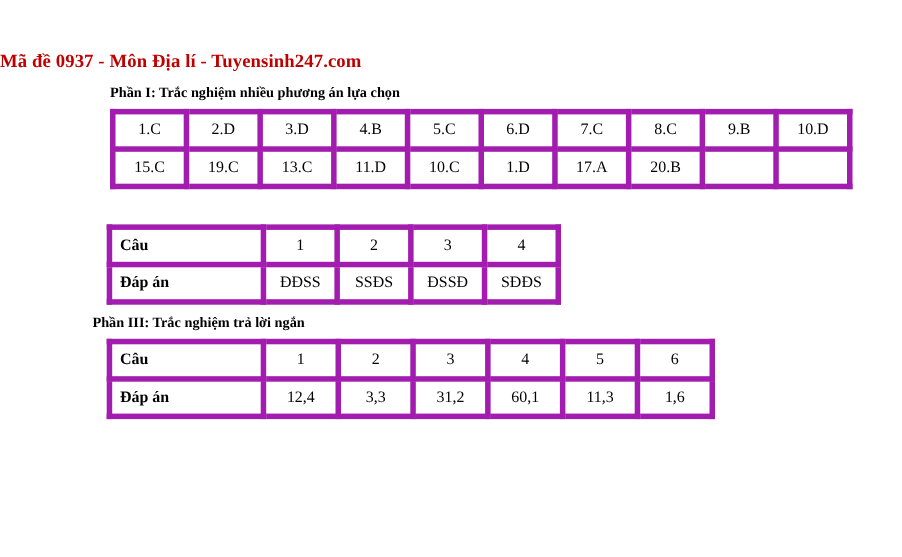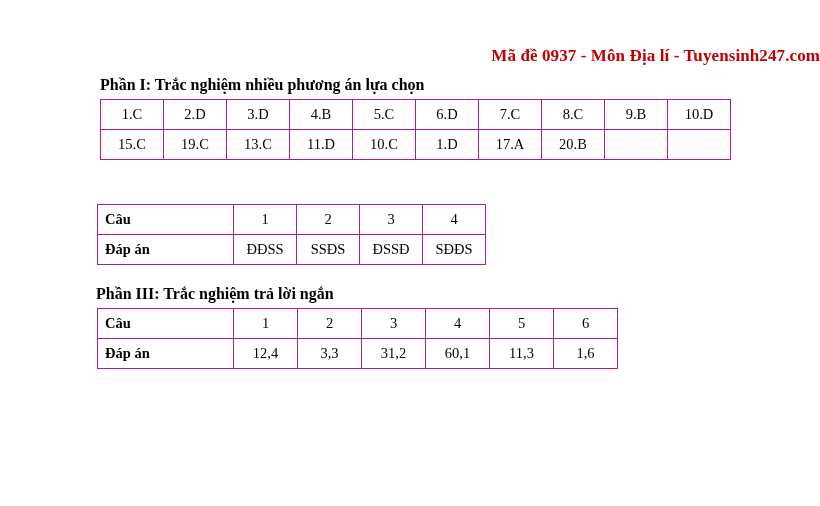--- a/index.html
+++ b/index.html
@@ -18,48 +18,48 @@
   .page {
     position: relative;
     width: 820px;
     height: 506px;
   }
   .doc-title {
     position: absolute;
     top: 46px;
     left: 0;
     width: 820px;
-    text-align: right;
+    text-align: left;
     color: #c00000;
     font-weight: bold;
     font-size: 17px;
     letter-spacing: 0.1px;
     font-family: "Liberation Serif", serif;
   }
 
   .section-heading {
     position: absolute;
     font-weight: bold;
-    font-size: 16px;
+    font-size: 13px;
     font-family: "Liberation Serif", serif;
     color: #000;
     white-space: nowrap;
   }
   #heading-1 { top: 76px; left: 100px; }
   #heading-2 { top: 180px; left: 97px; }
-  #heading-3 { top: 285px; left: 96px; }
+  #heading-3 { top: 285px; left: 84px; }
 
   table {
     position: absolute;
     border-collapse: collapse;
     font-family: "Liberation Serif", serif;
     font-size: 14.5px;
   }
   table td {
-    border: 1px solid #a21caf;
+    border: 5px solid #a21caf;
     text-align: center;
     vertical-align: middle;
     padding: 0;
     height: 29px;
     white-space: nowrap;
   }
 
   
   #table-part1 {
     top: 99px;

